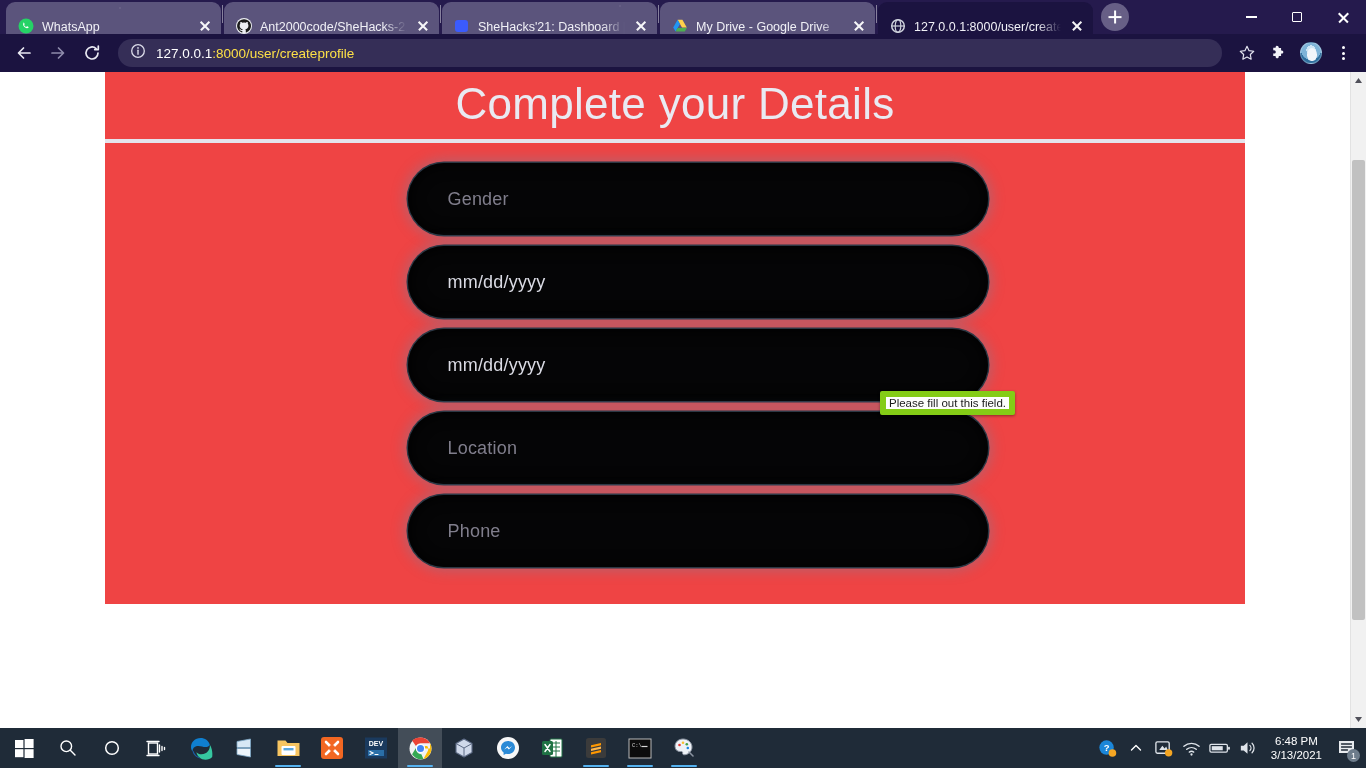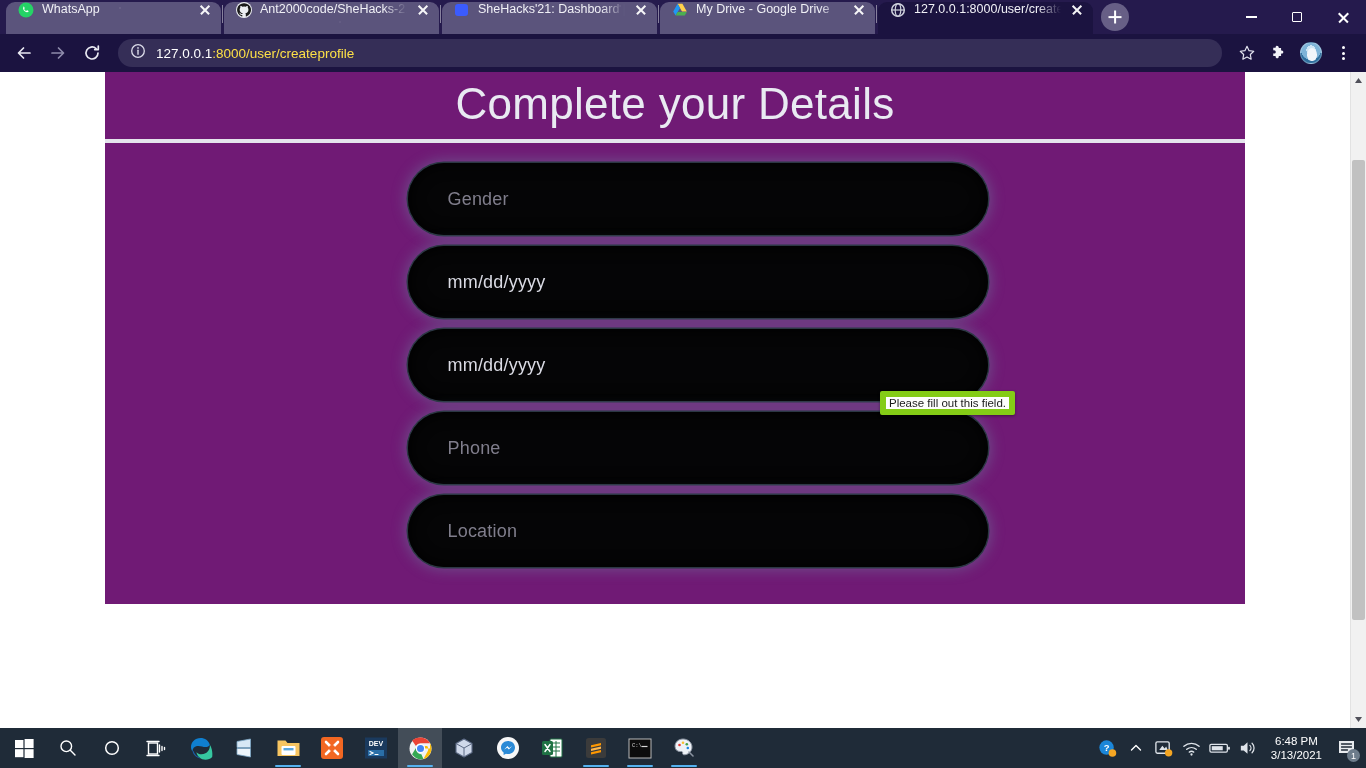--- a/index.html
+++ b/index.html
@@ -17,21 +17,21 @@
     height:34px; background:#251a4d; position:relative;
     display:flex; align-items:flex-end; padding-left:6px;
     background-image:
       radial-gradient(1px 1px at 120px 8px, rgba(255,255,255,.25), transparent),
       radial-gradient(1px 1px at 340px 22px, rgba(255,255,255,.18), transparent),
       radial-gradient(1px 1px at 620px 6px, rgba(255,255,255,.22), transparent),
       radial-gradient(1px 1px at 880px 26px, rgba(255,255,255,.18), transparent),
       radial-gradient(1px 1px at 1120px 14px, rgba(255,255,255,.2), transparent);
   }
   .tab {
-    height:32px; width:215px; display:flex; align-items:flex-start;
+    height:32px; width:215px; display:flex; align-items:flex-end;
     gap:8px; padding:0 8px 0 12px; border-radius:9px 9px 0 0;
     background:rgba(220,220,235,.30); position:relative; cursor:default;
     flex:0 0 auto;
   }
   .tab.active { background:#1b1340; }
   .tab .fav { width:16px; height:16px; flex:0 0 16px; display:flex; align-items:center; justify-content:center; }
   .tab .ttl {
     flex:1 1 auto; color:#f0f0f6; font-size:12.5px; white-space:nowrap;
     overflow:hidden; -webkit-mask-image:linear-gradient(to right,#000 84%,transparent 100%);
             mask-image:linear-gradient(to right,#000 84%,transparent 100%);
@@ -82,21 +82,21 @@
   }
   .avatar::after {
     content:""; position:absolute; left:6px; top:5px; width:10px; height:13px; border-radius:50% 50% 45% 45%;
     background:#f2f6fa;
   }
   .kebab { display:flex; flex-direction:column; gap:2.5px; align-items:center; }
   .kebab i { width:3px; height:3px; border-radius:50%; background:#fff; display:block; }
 
   
   .viewport { position:absolute; left:0; top:72px; width:1366px; height:656px; background:#ffffff; overflow:hidden; }
-  .page { position:absolute; left:105px; top:0; width:1140px; height:532px; background:#701a75; }
+  .page { position:absolute; left:105px; top:0; width:1140px; height:532px; background:#ef4444; }
 
   .page-title {
     text-align:center; color:#e9eaf2; font-size:44px; font-weight:400;
     letter-spacing:.3px; padding-top:4px; line-height:1.25;
   }
   .divider { height:4px; background:#e4e4ec; margin-top:8px; }
 
   .form { padding:20px 0 0 0;margin-left:45px; }
   .field-wrap { display:flex; justify-content:center; margin-bottom:11px; }
   .field {
@@ -289,26 +289,26 @@
             <span class="ph">mm/dd/yyyy</span>
           </div>
         </div>
         <div class="field-wrap">
           <div class="field filled">
             <span class="ph">mm/dd/yyyy</span>
           </div>
         </div>
         <div class="field-wrap">
           <div class="field">
-            <span class="ph">Phone</span>
+            <span class="ph">Location</span>
           </div>
         </div>
         <div class="field-wrap">
           <div class="field">
-            <span class="ph">Location</span>
+            <span class="ph">Phone</span>
           </div>
         </div>
       </div>
     </div>
 
     <div class="tooltip">Please fill out this field.</div>
 
     <div class="scrollbar">
       <div class="sb-arrow">
         <svg width="9" height="7" viewBox="0 0 9 7">

